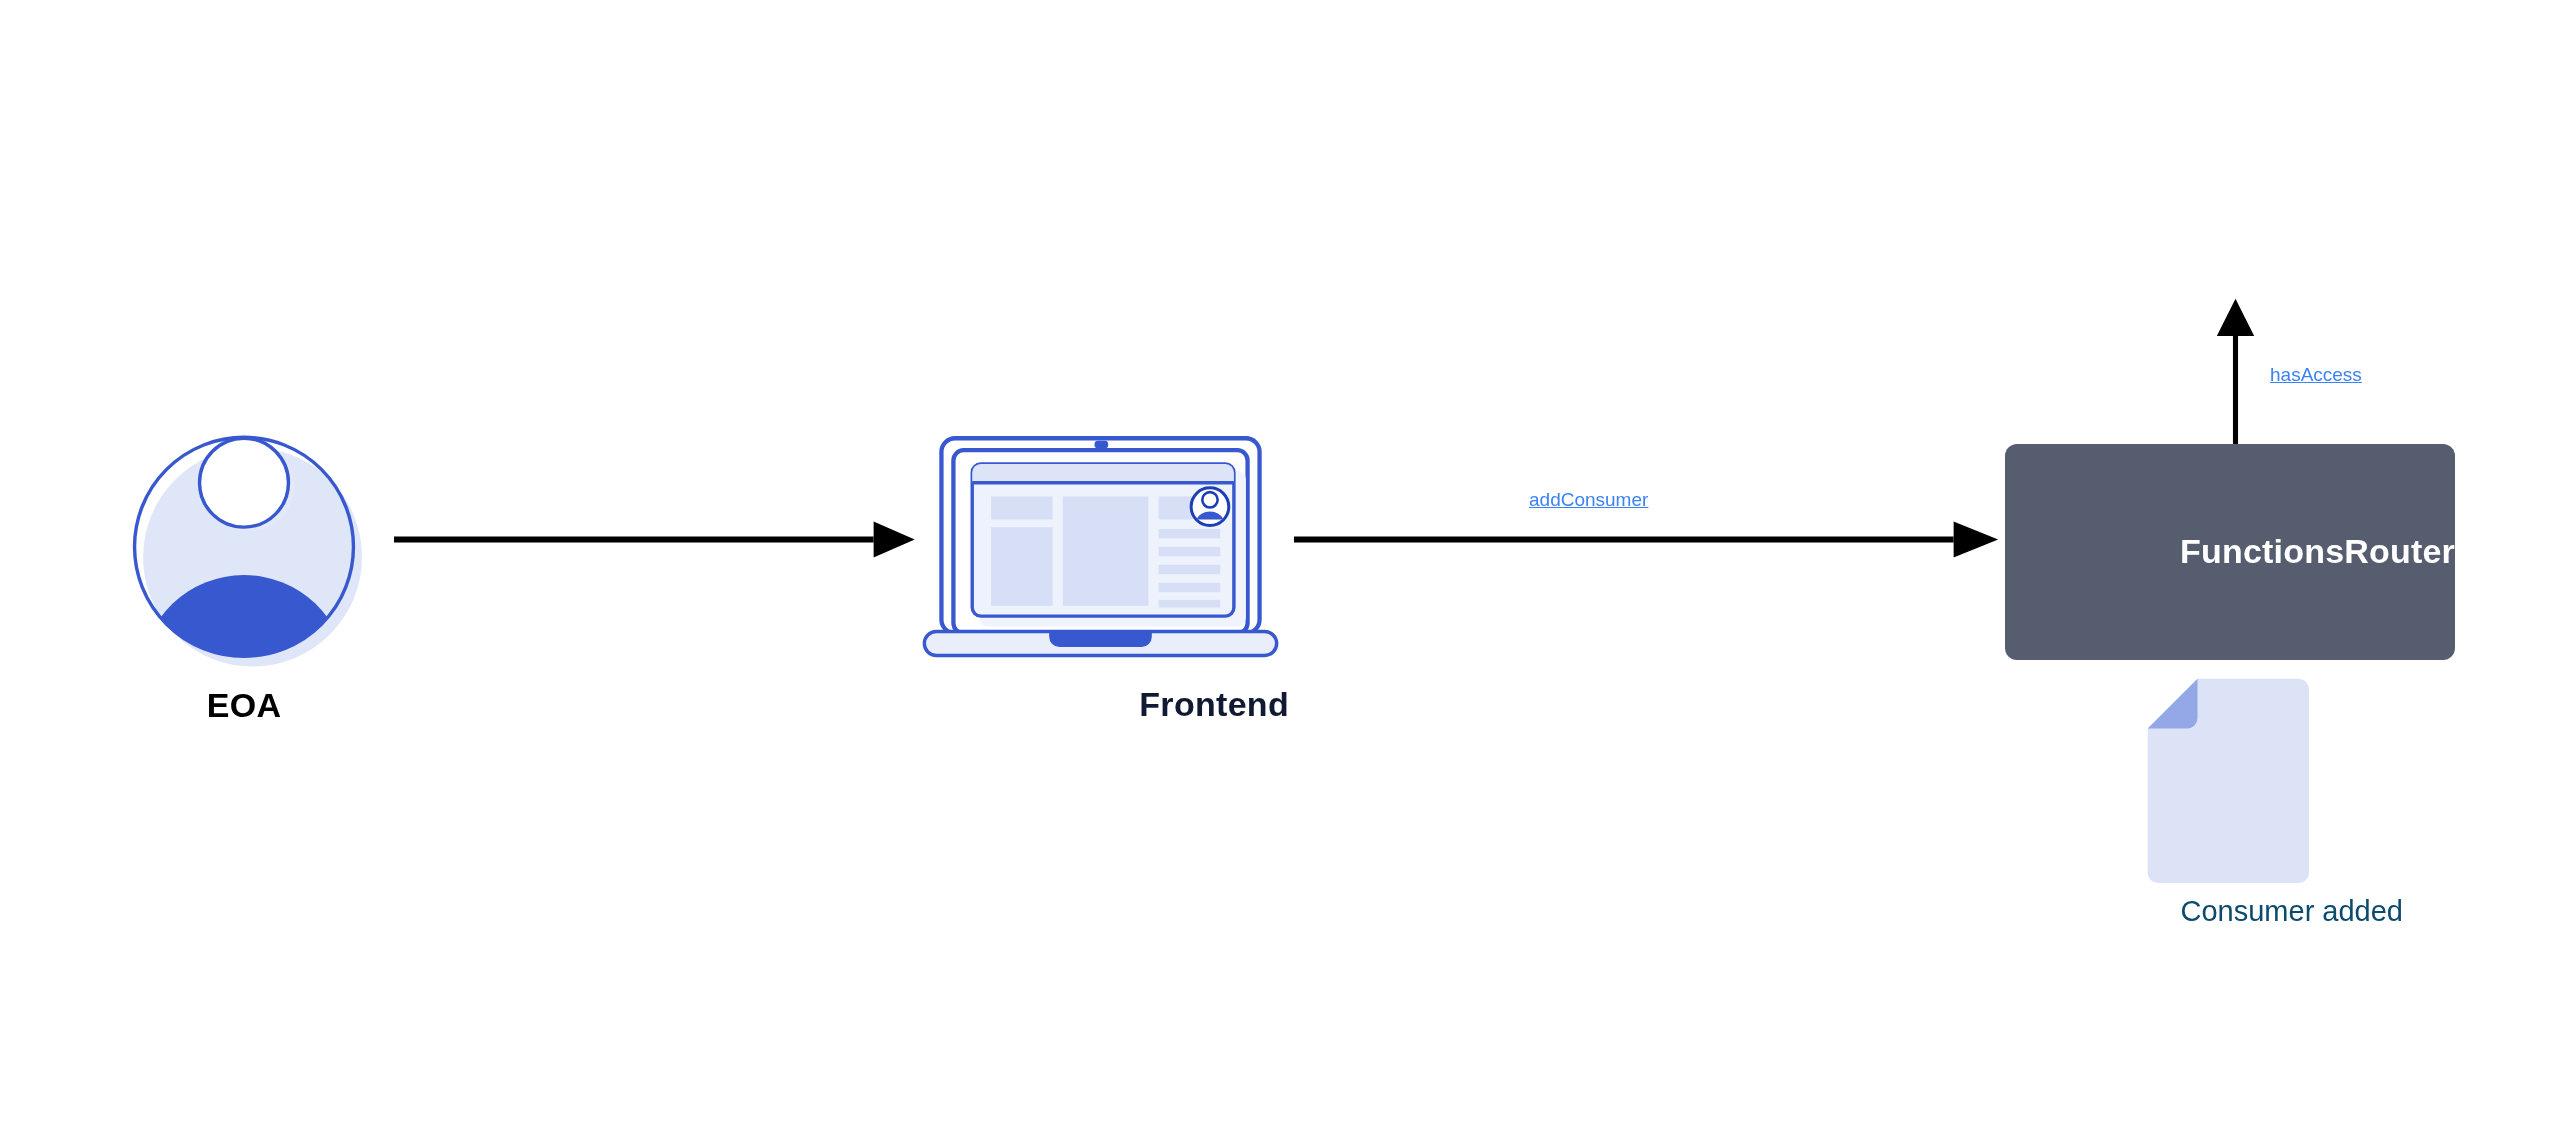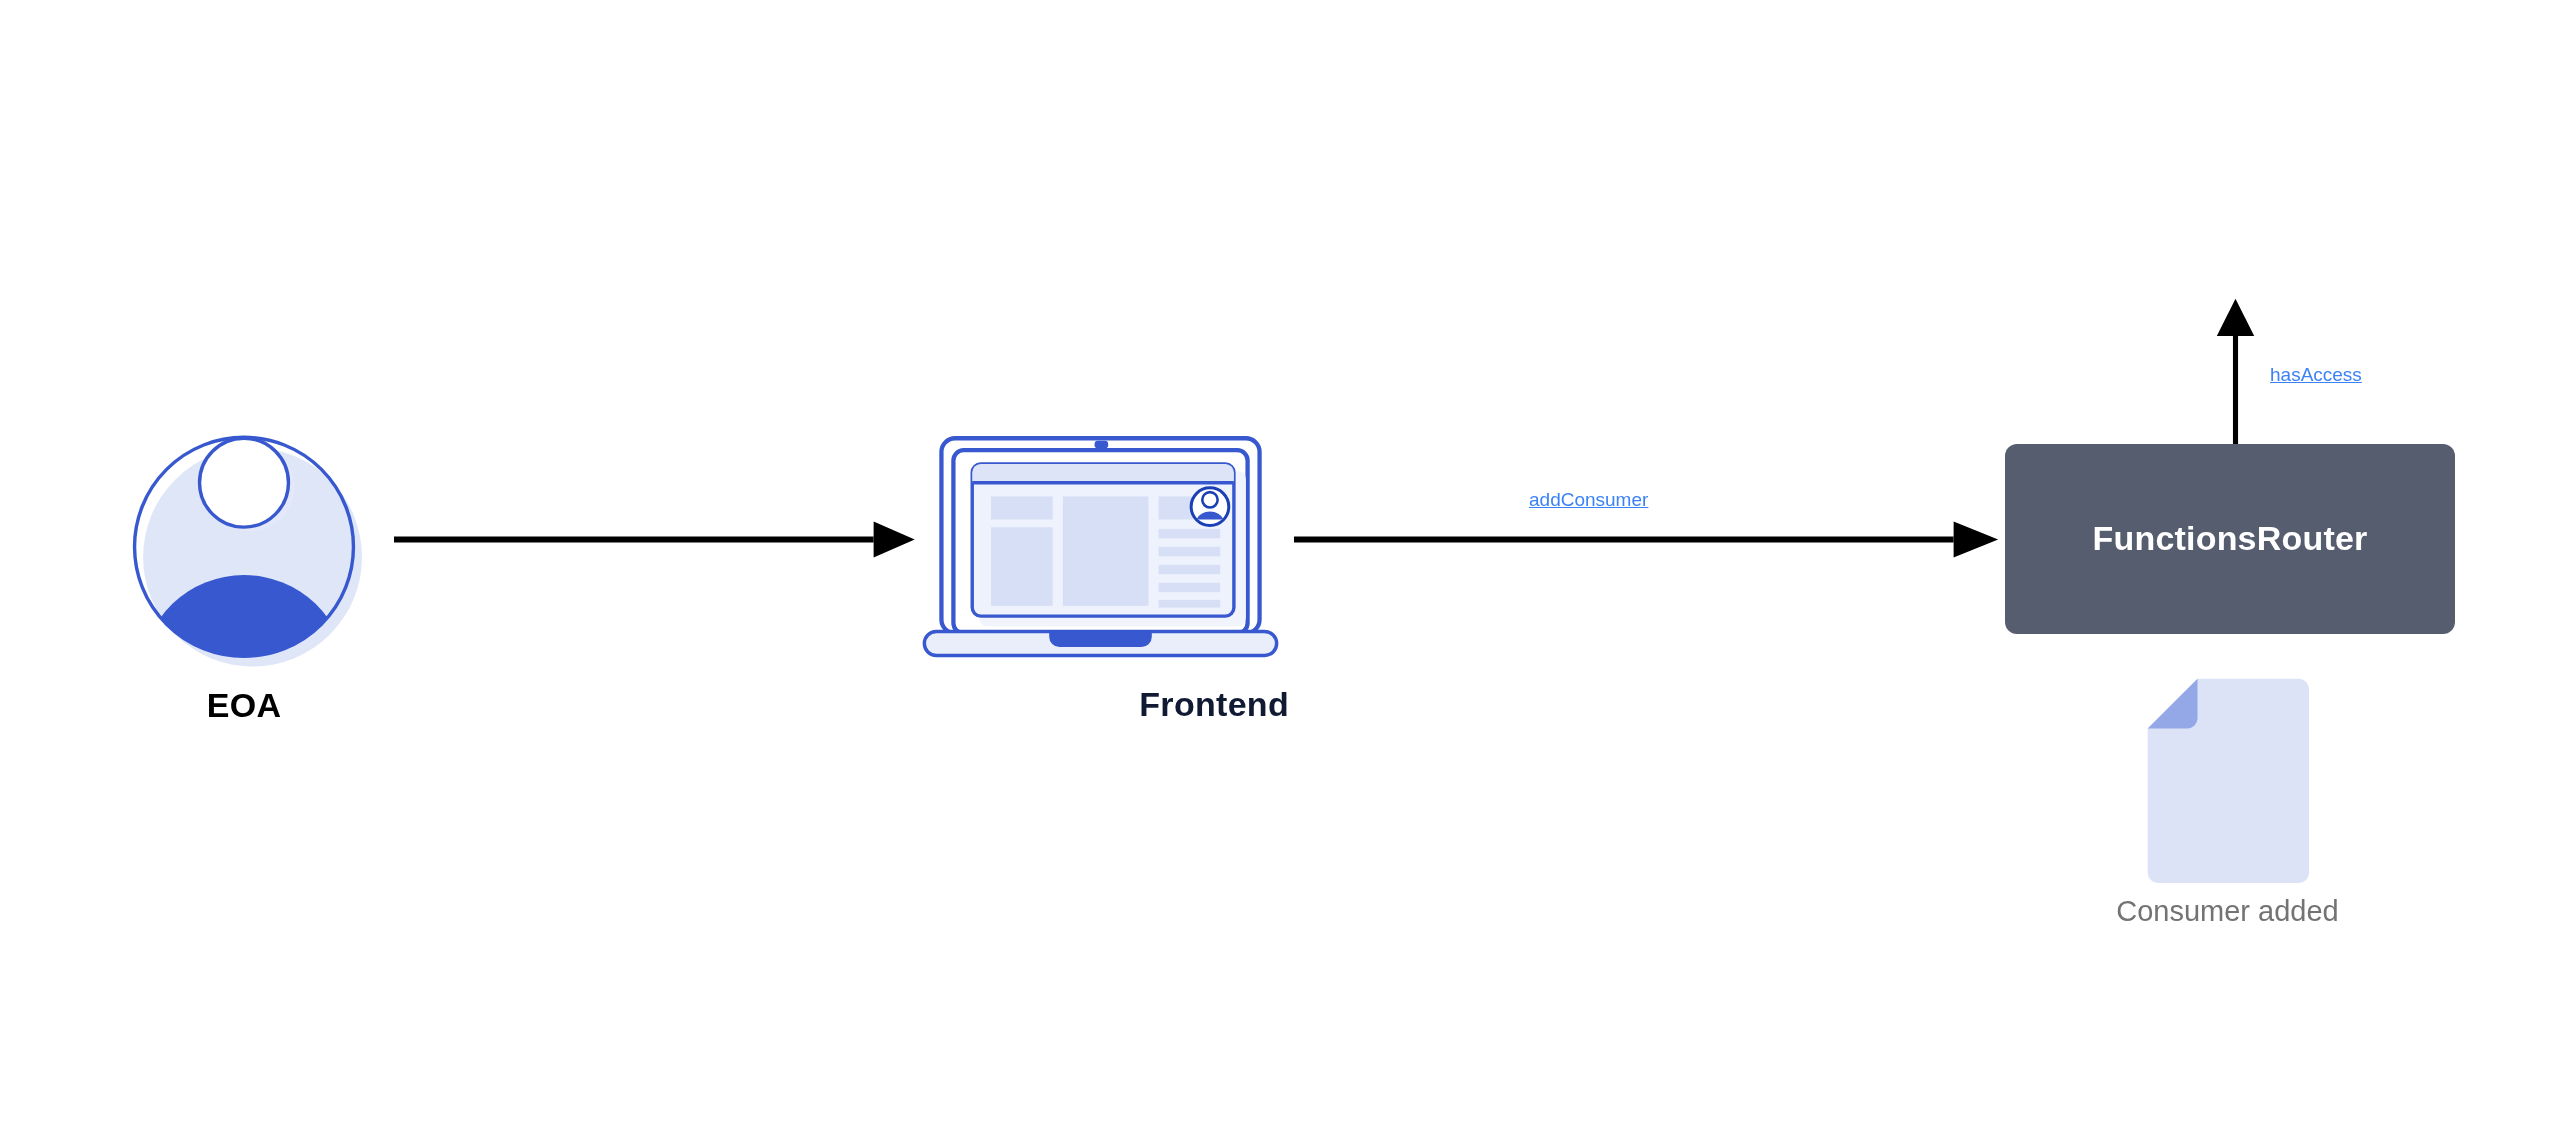--- a/index.html
+++ b/index.html
@@ -50,21 +50,21 @@
   }
   .contract-box .box-label {
     color:#ffffff;
     font-size:34px;
     font-weight:bold;
     letter-spacing:0.2px;
     text-align:center;
     line-height:1.1;
   }
   #tos-allow-list-box { left:2005px; top:113px; width:450px; height:187px; }
-  #functions-router-box { left:2005px; top:444px; width:450px; height:190px; }
+  #functions-router-box { left:2005px; top:444px; width:450px; height:216px;justify-content:flex-end; }
 
   
   .arrow-svg { position:absolute; overflow:visible; }
 
   .edge-label {
     position:absolute;
     font-size:19px;
     color:#3b82f6;
     white-space:nowrap;
     text-decoration:underline;
@@ -76,22 +76,22 @@
   #consumer-doc-node { left:2146px; top:677px; width:171px; height:257px; }
   #consumer-doc-icon { position:absolute; left:0; top:0; width:163px; height:206px; }
   #consumer-doc-text {
     position:absolute; left:0; top:0; width:163px; height:206px;
     display:flex; align-items:center; justify-content:center;
     font-size:21.4px; color:#1a1a1a;
     pointer-events:none;
   }
   #consumer-added-label {
     position:absolute; left:-94px; top:218px; width:351px;
-    text-align:center;
-    font-size:29px; color:#737373;
+    text-align:right;
+    font-size:29px; color:#0c4a6e;
     white-space:nowrap;
   }
 </style>
 </head>
 <body>
 
 <div id="canvas">
 
   <div class="abs" id="eoa-node">
     <div id="eoa-avatar-icon">

